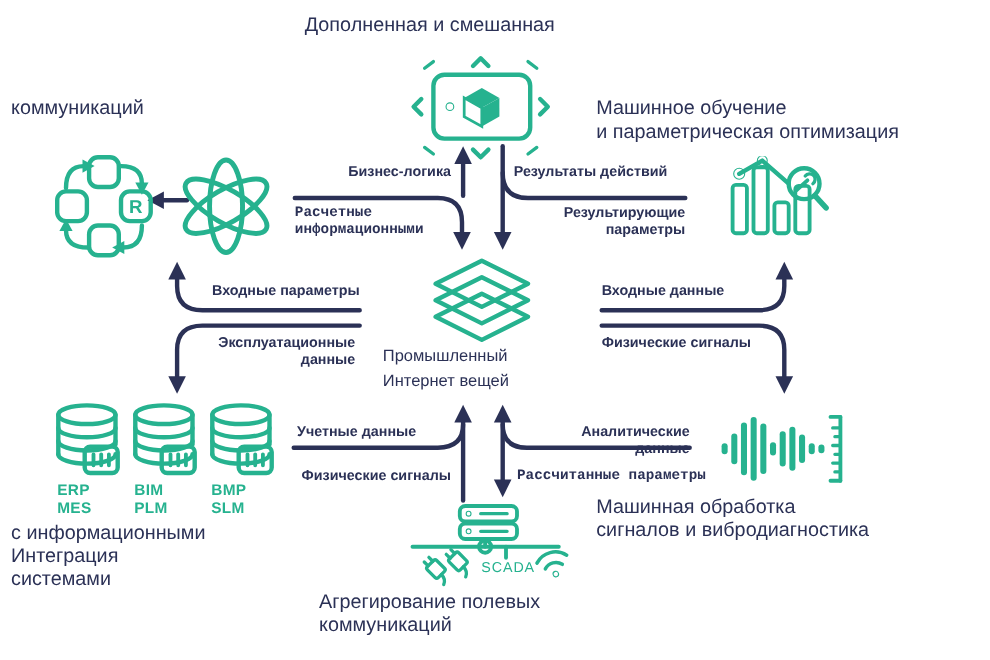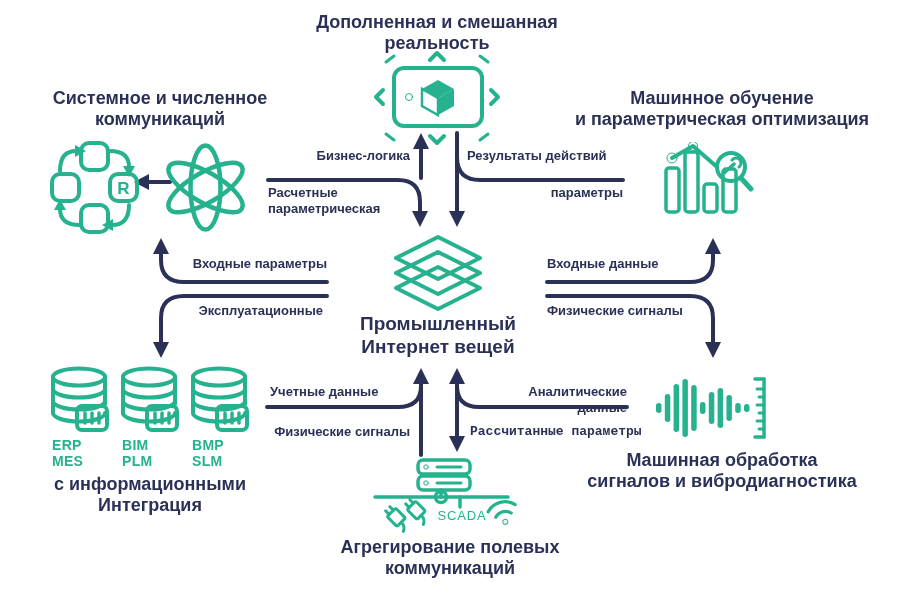--- a/index.html
+++ b/index.html
@@ -1,19 +1,19 @@
 <!DOCTYPE html>
 <html><head>
 <meta charset="utf-8">
 <style>
   html,body{margin:0;padding:0;}
   body{width:900px;height:600px;background:#fff;position:relative;overflow:hidden;
        font-family:"Liberation Sans","DejaVu Sans",sans-serif;}
-  .title{position:absolute;color:#2B3156;font-weight:700;font-size:18px;line-height:21px;text-align:center;}
-  .title.big{font-size:19px;line-height:23px;}
+  .title{position:absolute;color:#2B3156;font-weight:400;font-size:18px;line-height:21px;}
+  .title.big{font-size:15px;line-height:23px;}
   .elabel{position:absolute;color:#2B3156;font-weight:600;font-size:13px;line-height:16px;}
   .alr{text-align:right;}
   .syslabel{position:absolute;color:#26B28F;font-weight:700;font-size:14px;line-height:16px;letter-spacing:.3px;}
   .scada{position:absolute;color:#26B28F;font-weight:400;font-size:13px;letter-spacing:.8px;text-align:center;}
   svg{position:absolute;display:block;}
   .edge path{fill:none;stroke:#2B3156;stroke-width:4;stroke-linecap:round;}
   .edge polygon{fill:#2B3156;stroke:none;}
   .tic path,.tic ellipse,.tic rect,.tic circle,.tic polyline{fill:none;stroke:#26B28F;stroke-linecap:round;stroke-linejoin:round;}
 </style>
 </head>
@@ -206,59 +206,60 @@
   </g>
   <g transform="rotate(-15 164 62)">
     <circle cx="164" cy="67" r="2.5" fill="#26B28F" stroke="none"></circle>
     <path d="M156,60 A11,11 0 0 1 172,60" stroke-width="3.2"></path>
     <path d="M150,53 A19,19 0 0 1 178,53" stroke-width="3.2"></path>
   </g>
 </svg>
 
 <div class="title" style="left:277px;top:12px;width:320px;">
   <div>Дополненная и смешанная</div>
-  <div>реальность</div>
 </div>
 <div class="title" style="left:10px;top:88px;width:300px;">
-  <div>Системное и численное</div>
   <div>коммуникаций</div>
 </div>
 <div class="title" style="left:542px;top:88px;width:360px;">
   <div>Машинное обучение</div>
   <div>и параметрическая оптимизация</div>
 </div>
 <div class="title big" style="left:348px;top:312px;width:180px;">
   <div>Промышленный</div>
   <div>Интернет вещей</div>
 </div>
 <div class="title" style="left:10px;top:474px;width:280px;">
   <div>с информационными</div>
   <div>Интеграция</div>
+  <div>системами</div>
 </div>
 <div class="title" style="left:290px;top:537px;width:320px;">
   <div>Агрегирование полевых</div>
   <div>коммуникаций</div>
 </div>
 <div class="title" style="left:542px;top:450px;width:360px;">
   <div>Машинная обработка</div>
   <div>сигналов и вибродиагностика</div>
 </div>
 
 <div class="elabel alr" style="left:270px;top:148px;width:140px;">Бизнес-логика</div>
 <div class="elabel" style="left:467px;top:148px;width:180px;">Результаты действий</div>
-<div class="elabel" style="left:268px;top:185px;width:150px;">
+<div class="elabel" style="left:268px;top:185px;width:150px;font-family:Liberation Mono, monospace;">
   <div>Расчетные</div>
-  <div>параметрическая</div>
+  <div>информационными</div>
 </div>
 <div class="elabel alr" style="left:483px;top:185px;width:140px;">
+  <div>Результирующие</div>
   <div>параметры</div>
 </div>
 <div class="elabel alr" style="left:187px;top:256px;width:140px;">Входные параметры</div>
 <div class="elabel alr" style="left:183px;top:303px;width:140px;">
   <div>Эксплуатационные</div>
+  <div>данные</div>
 </div>
 <div class="elabel" style="left:547px;top:256px;width:160px;">Входные данные</div>
 <div class="elabel" style="left:547px;top:303px;width:160px;">Физические сигналы</div>
 <div class="elabel" style="left:270px;top:384px;width:150px;">Учетные данные</div>
 <div class="elabel alr" style="left:477px;top:384px;width:150px;">Аналитические данные</div>
 <div class="elabel alr" style="left:268px;top:424px;width:142px;">Физические сигналы</div>
 <div class="elabel" style="left:470px;top:424px;width:175px;font-family:Liberation Mono, monospace;">Рассчитанные параметры</div>
 
 <div class="syslabel" style="left:52px;top:437px;">
   <div>ERP</div>

